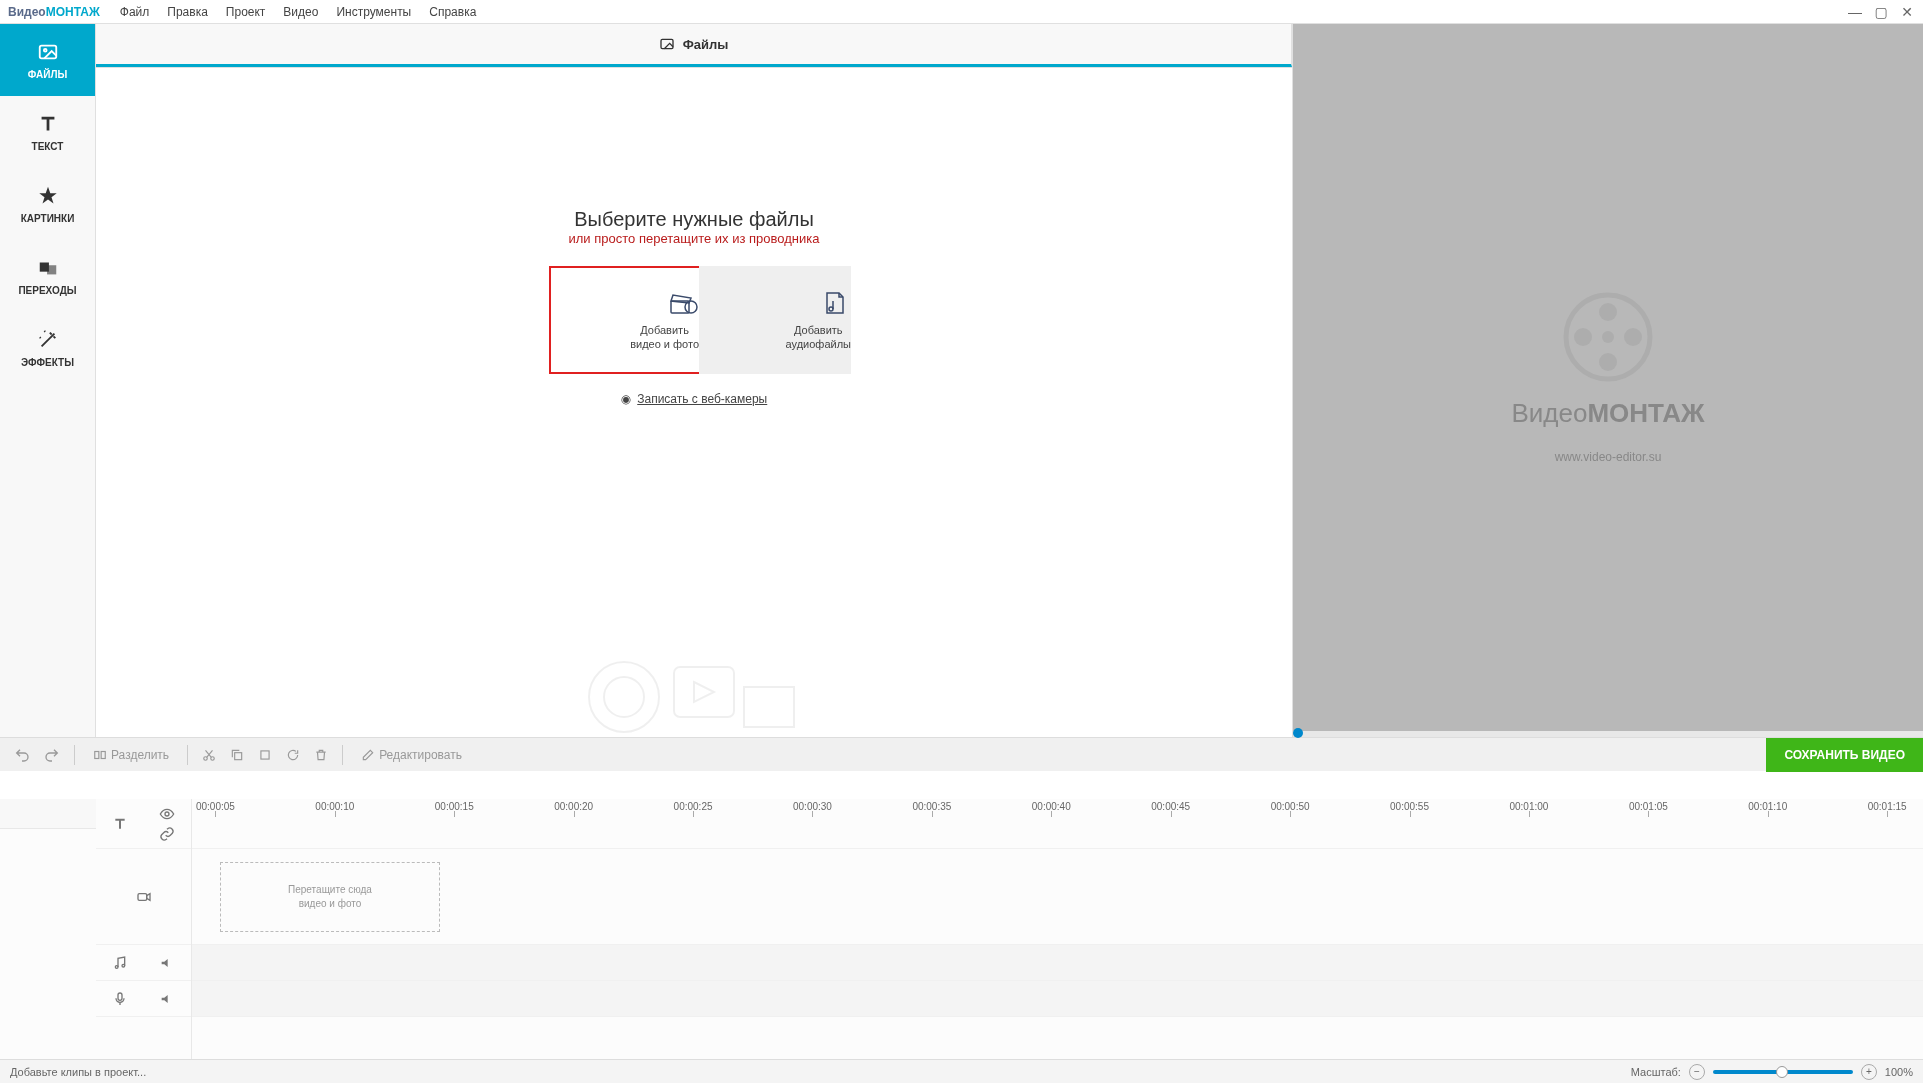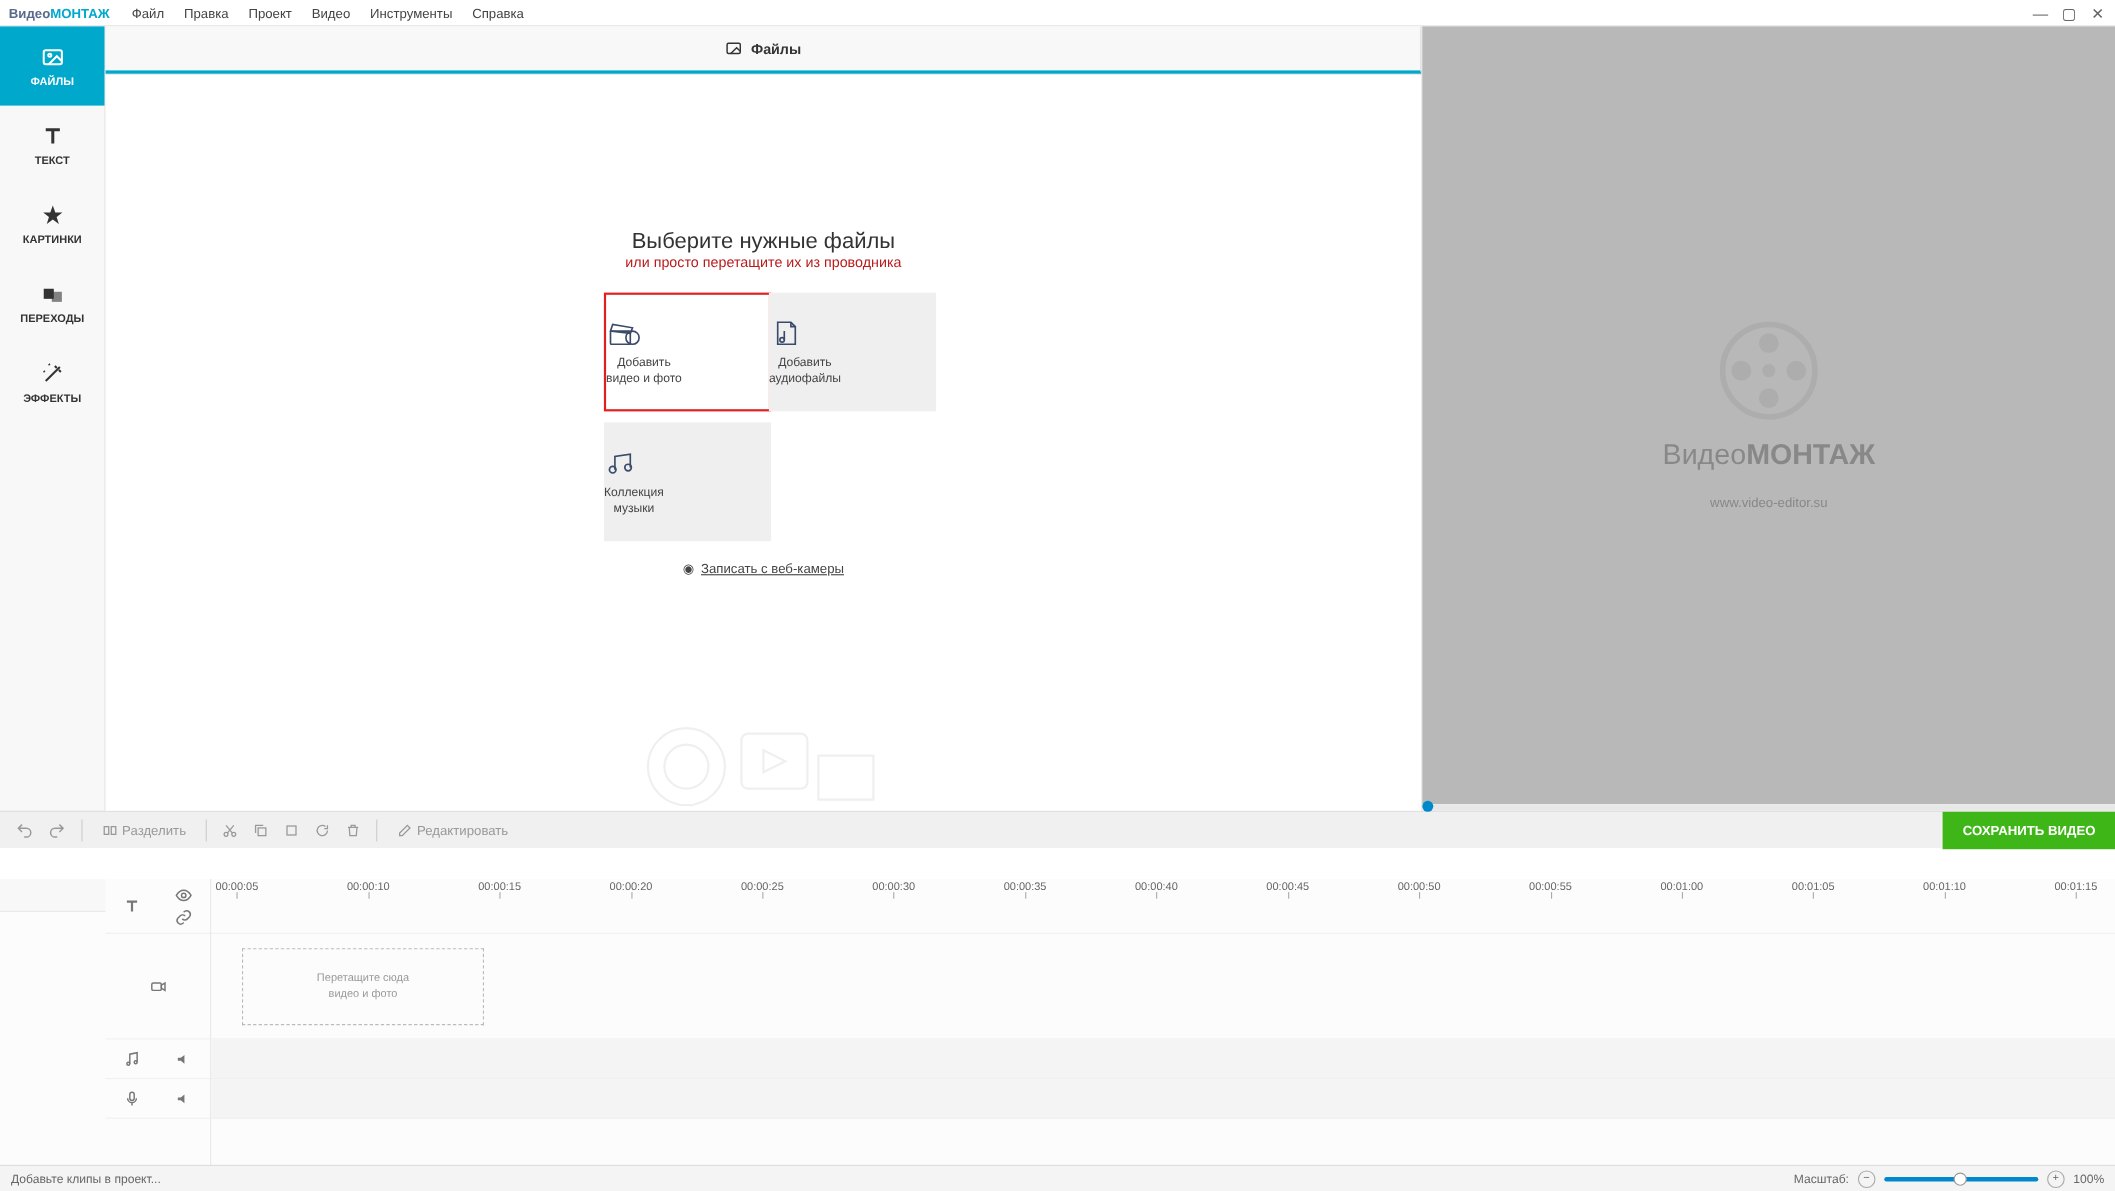--- a/index.html
+++ b/index.html
@@ -29,21 +29,21 @@
 .center { flex: 1; display: flex; flex-direction: column; position: relative; border-right: 1px solid #e0e0e0; }
 .center-tabs { height: 44px; background: #f8f8f8; display: flex; border-bottom: 1px solid #e0e0e0; }
 .center-tabs .ctab { flex: 1; display: flex; align-items: center; justify-content: center; gap: 8px; font-size: 13px; color: #333; cursor: pointer; border-right: 1px solid #e0e0e0; }
 .center-tabs .ctab.active { border-bottom: 3px solid #00a8cc; font-weight: bold; }
 .center-tabs .ctab svg { width: 16px; height: 16px; }
 
 .center-body { flex: 1; display: flex; flex-direction: column; align-items: center; padding-top: 140px; background: #fff; position: relative; overflow: hidden; }
 .center-body h2 { font-size: 20px; color: #333; font-weight: normal; margin-bottom: 0; }
 .center-body .sub { font-size: 13px; color: #b91c1c; margin-bottom: 20px; }
 .cards { display: grid; grid-template-columns: repeat(2, 140px); gap: 10px; }
-.card { width: 152px; height: 108px; background: #efefef; display: flex; flex-direction: column; align-items: flex-start; justify-content: center; gap: 6px; cursor: pointer; font-size: 11px; color: #444; text-align: center; line-height: 1.3; }
+.card { width: 152px; height: 108px; background: #efefef; display: flex; flex-direction: column; align-items: flex-end; justify-content: center; gap: 6px; cursor: pointer; font-size: 11px; color: #444; text-align: center; line-height: 1.3; }
 .card.highlight { background: #fff; border: 2px solid #e02020; }
 .card svg { width: 32px; height: 28px; color: #3a4a6a; }
 .webcam-link { margin-top: 18px; font-size: 12px; color: #444; display: flex; align-items: center; gap: 6px; }
 .webcam-link span:last-child { text-decoration: underline; cursor: pointer; }
 
 .bg-deco { position: absolute; bottom: -10px; left: 50%; transform: translateX(-50%); opacity: 0.06; }
 
 
 .preview { width: 630px; display: flex; flex-direction: column; }
 .preview-canvas { flex: 1; background: #b8b8b8; display: flex; flex-direction: column; align-items: center; justify-content: center; color: #888; position: relative; }
@@ -184,28 +184,20 @@
         </div>
         <div class="card">
           <svg viewBox="0 0 32 28" fill="none" stroke="#3a4a6a" stroke-width="1.5">
               <path d="M8 4h12l4 4v16H8z"></path>
               <path d="M20 4v4h4"></path>
               <path d="M14 12v8"></path>
               <circle cx="12" cy="20" r="2"></circle>
             </svg>
           <div><span>Добавить</span><br><span>аудиофайлы</span></div>
         </div>
-        <div class="card">
-          <svg viewBox="0 0 32 28" fill="none" stroke="#3a4a6a" stroke-width="1.5">
-              <path d="M10 20V8l14-2v12"></path>
-              <circle cx="8" cy="20" r="3"></circle>
-              <circle cx="22" cy="18" r="3"></circle>
-            </svg>
-          <div><span>Коллекция</span><br><span>музыки</span></div>
-        </div>
       </div>
       <div class="webcam-link">
         <span>◉</span>
         <span>Записать с веб-камеры</span>
       </div>
       <svg class="bg-deco" width="260" height="120" viewBox="0 0 260 120" fill="none" stroke="#000" stroke-width="2">
           <circle cx="60" cy="70" r="35"></circle>
           <circle cx="60" cy="70" r="20"></circle>
           <rect x="110" y="40" width="60" height="50" rx="6"></rect>
           <path d="M130 55l20 10-20 10z"></path>

